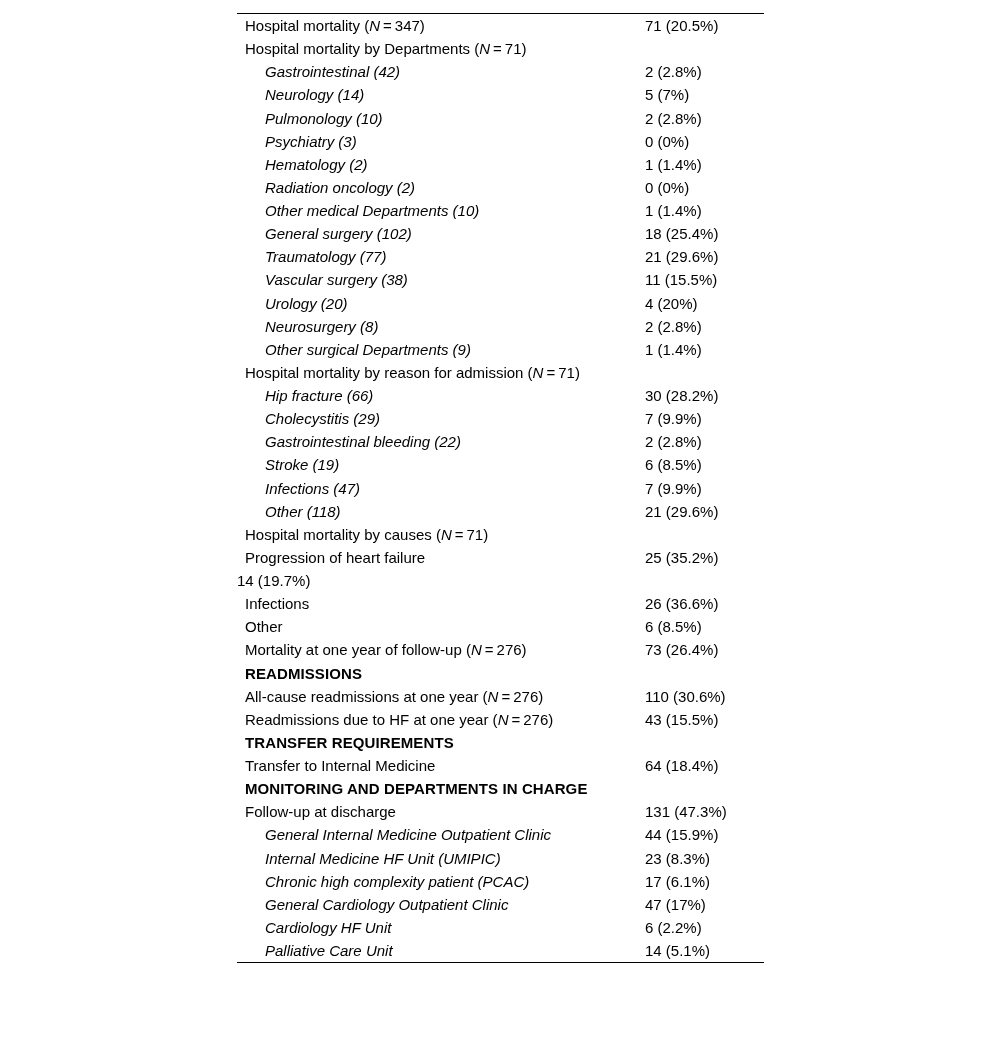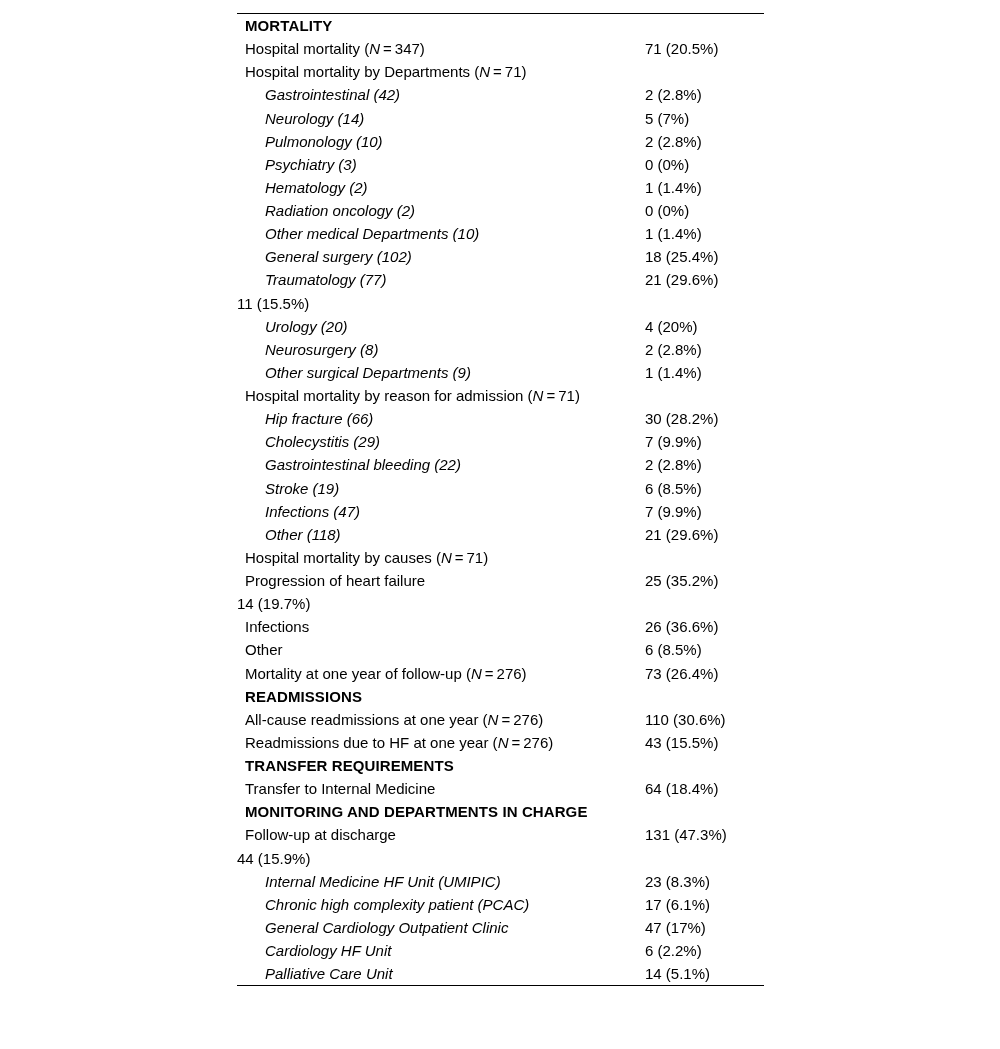--- a/index.html
+++ b/index.html
@@ -57,24 +57,20 @@
     font-style: italic;
   }
 </style>
 </head>
 <body>
 
 <div class="page">
   <div class="table">
     <div class="rule"></div>
     <div class="rows" id="table-body">
-        <div class="row section">
-          <div class="label">MORTALITY</div>
-          <div class="value"></div>
-        </div>
         <div class="row item">
           <div class="label">Hospital mortality (<i>N</i> = 347)</div>
           <div class="value">71 (20.5%)</div>
         </div>
         <div class="row item">
           <div class="label">Hospital mortality by Departments (<i>N</i> = 71)</div>
           <div class="value"></div>
         </div>
         <div class="row subitem">
           <div class="label">Gastrointestinal (42)</div>
@@ -106,20 +102,21 @@
         </div>
         <div class="row subitem">
           <div class="label">General surgery (102)</div>
           <div class="value">18 (25.4%)</div>
         </div>
         <div class="row subitem">
           <div class="label">Traumatology (77)</div>
           <div class="value">21 (29.6%)</div>
         </div>
         <div class="row subitem">
+          <div class="label">Vascular surgery (38)</div>
           <div class="value">11 (15.5%)</div>
         </div>
         <div class="row subitem">
           <div class="label">Urology (20)</div>
           <div class="value">4 (20%)</div>
         </div>
         <div class="row subitem">
           <div class="label">Neurosurgery (8)</div>
           <div class="value">2 (2.8%)</div>
         </div>
@@ -200,20 +197,21 @@
         </div>
         <div class="row section">
           <div class="label">MONITORING AND DEPARTMENTS IN CHARGE</div>
           <div class="value"></div>
         </div>
         <div class="row item">
           <div class="label">Follow-up at discharge</div>
           <div class="value">131 (47.3%)</div>
         </div>
         <div class="row subitem">
+          <div class="label">General Internal Medicine Outpatient Clinic</div>
           <div class="value">44 (15.9%)</div>
         </div>
         <div class="row subitem">
           <div class="label">Internal Medicine HF Unit (UMIPIC)</div>
           <div class="value">23 (8.3%)</div>
         </div>
         <div class="row subitem">
           <div class="label">Chronic high complexity patient (PCAC)</div>
           <div class="value">17 (6.1%)</div>
         </div>

